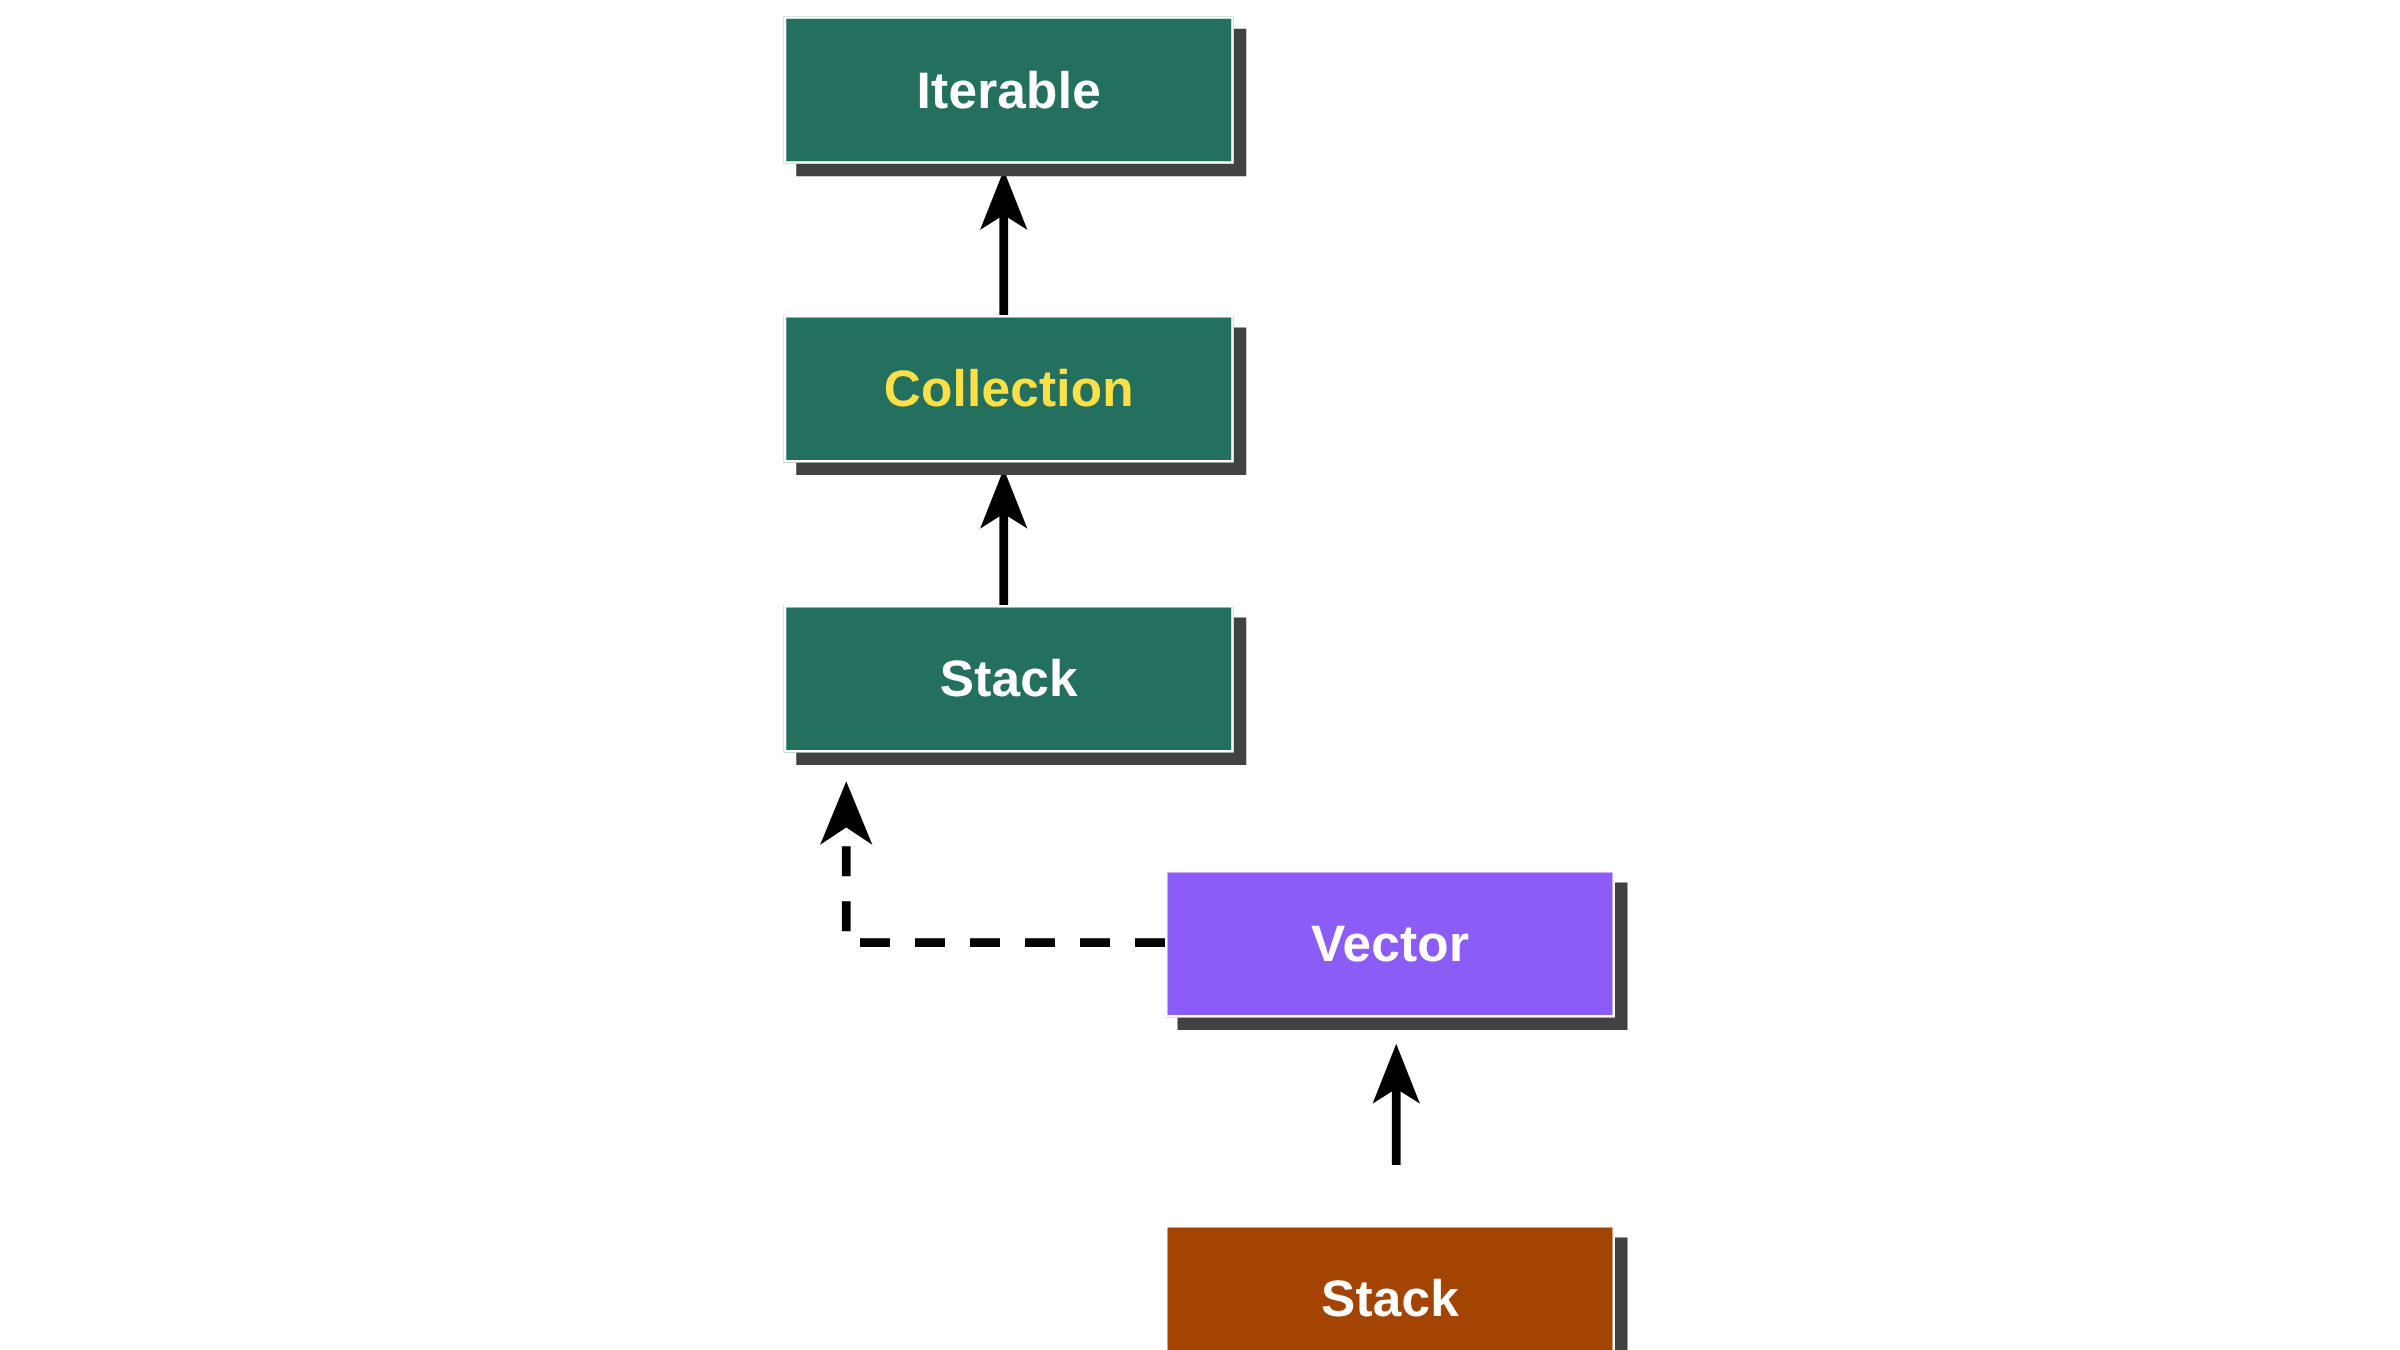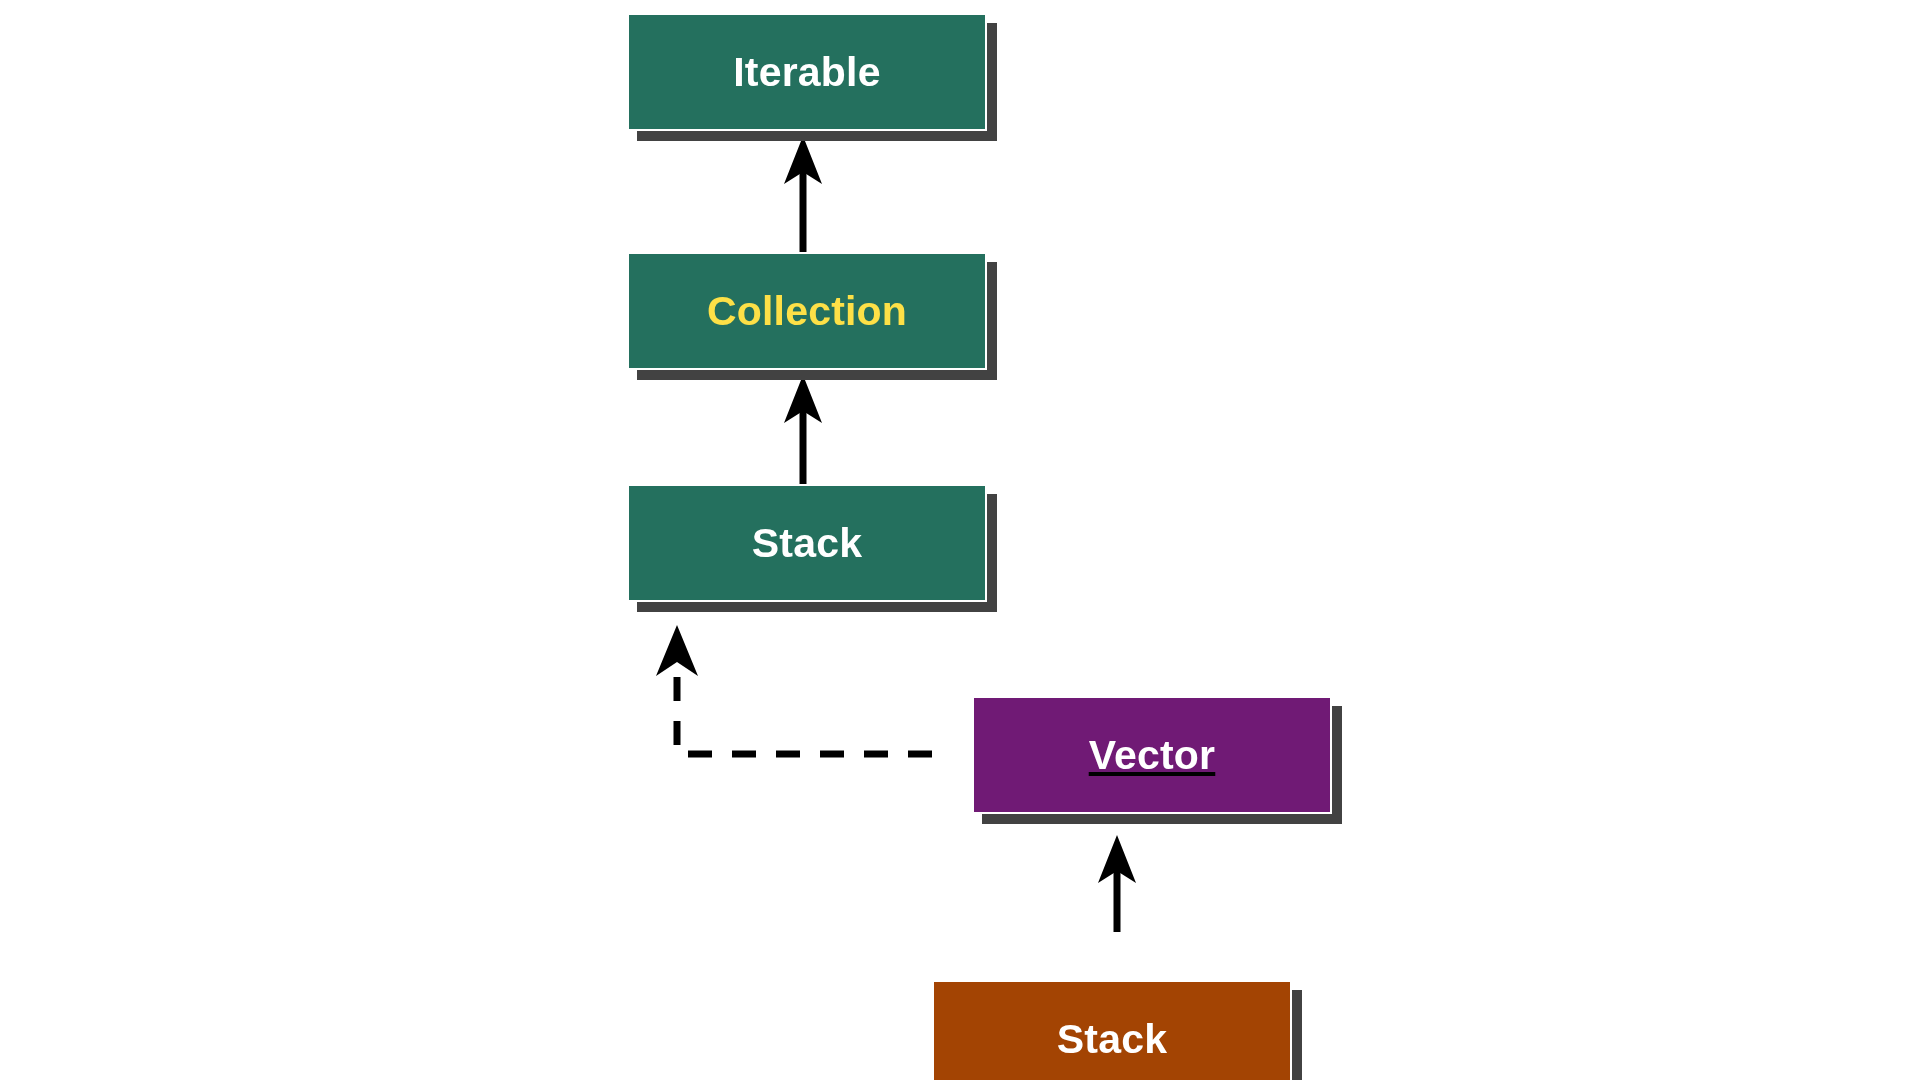--- a/index.html
+++ b/index.html
@@ -76,21 +76,21 @@
   </div>
 
   <div class="node" style="left: 627px; top: 252px; width: 360px; height: 118px; background: rgb(36, 112, 94); box-shadow: rgb(66, 66, 66) 10px 10px 0px 0px; border-color: rgb(255, 255, 255);">
     <span class="node-label" style="color: #fde047;">Collection</span>
   </div>
 
   <div class="node" style="left: 627px; top: 484px; width: 360px; height: 118px; background: rgb(36, 112, 94); box-shadow: rgb(66, 66, 66) 10px 10px 0px 0px; border-color: rgb(255, 255, 255);">
     <span class="node-label" style="color: rgb(255, 255, 255);">Stack</span>
   </div>
 
-  <div class="node" style="left: 972px; top: 696px; width: 360px; height: 118px; background: #701a75; box-shadow: rgb(66, 66, 66) 10px 10px 0px 0px; border-color: rgb(255, 255, 255); text-decoration: underline;">
+  <div class="node" style="left: 932px; top: 696px; width: 360px; height: 118px; background: #8b5cf6; box-shadow: rgb(66, 66, 66) 10px 10px 0px 0px; border-color: rgb(255, 255, 255);">
     <span class="node-label" style="color: rgb(255, 255, 255);">Vector</span>
   </div>
 
   <div class="node" style="left: 932px; top: 980px; width: 360px; height: 118px; background: rgb(163, 68, 3); box-shadow: rgb(66, 66, 66) 10px 10px 0px 0px; border-color: rgb(255, 255, 255);">
     <span class="node-label" style="color: rgb(255, 255, 255);">Stack</span>
   </div>
 
 </div>
 
 </body></html>

